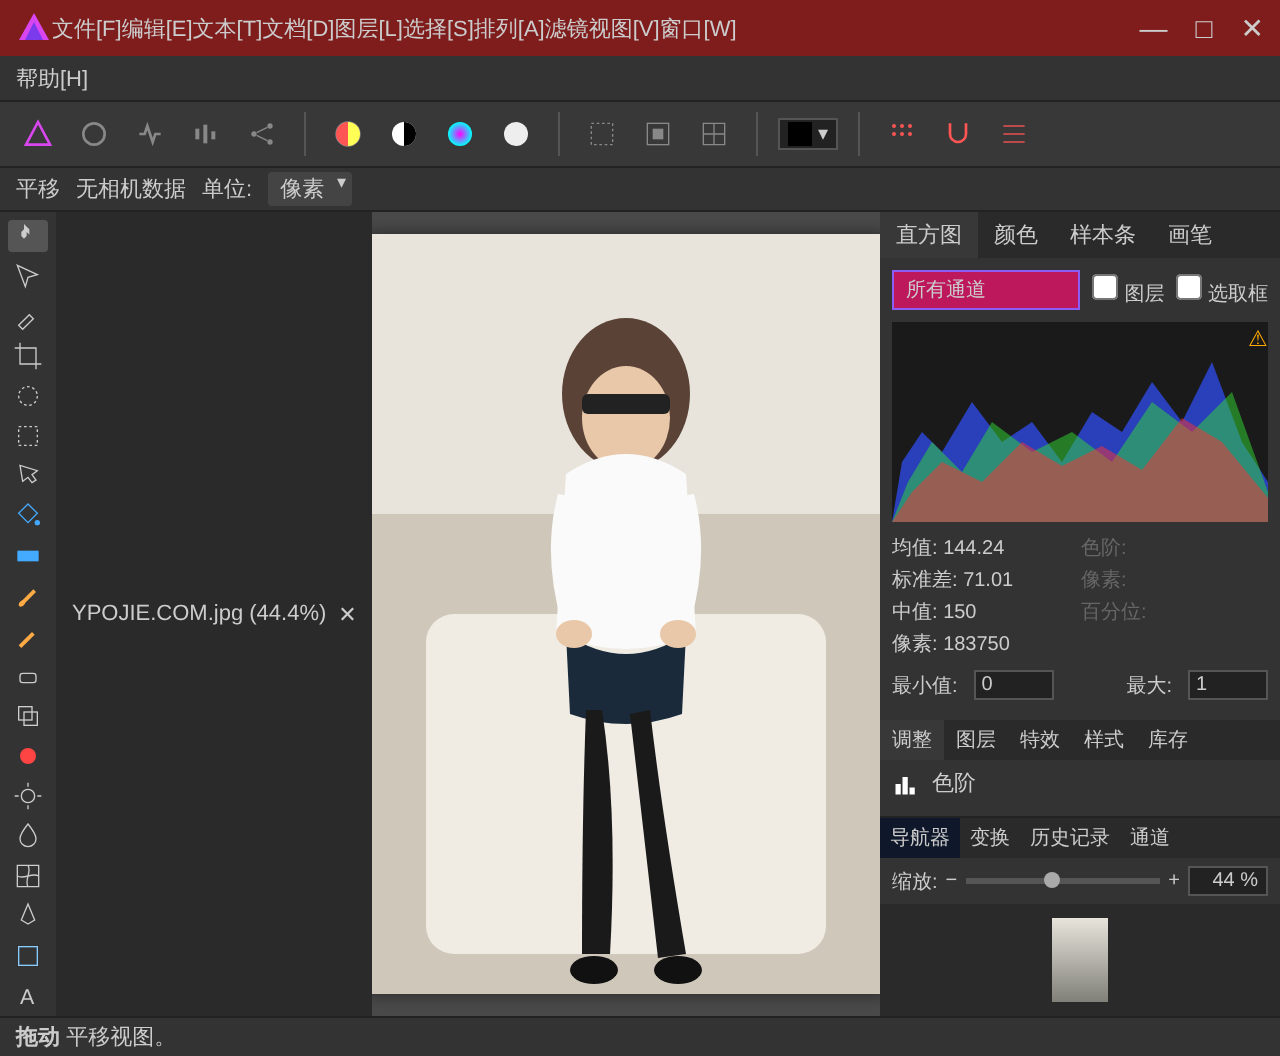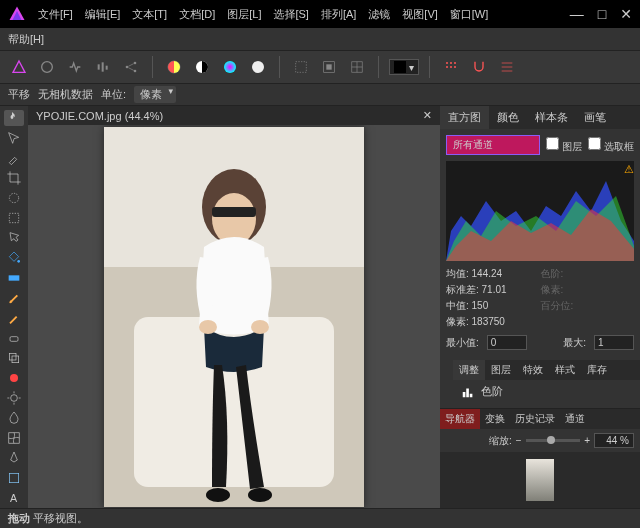--- a/index.html
+++ b/index.html
@@ -1,59 +1,59 @@
 <!DOCTYPE html>
 <html><head>
 <meta charset="utf-8">
 <style>
 * { margin: 0; padding: 0; box-sizing: border-box; font-family: "Microsoft YaHei", sans-serif; }
 body { background: #2a2a2a; color: #ccc; font-size: 11px; width: 640px; height: 528px; overflow: hidden; display: flex; flex-direction: column; }
-.menubar { background: #000000; display: flex; align-items: center; padding: 4px 8px; gap: 12px; height: 28px; }
+.menubar { background: #7f1d1d; display: flex; align-items: center; padding: 4px 8px; height: 28px; }
 .logo { width: 18px; height: 18px; display: flex; align-items: center; justify-content: center; }
 .menubar-item { color: #ccc; cursor: pointer; }
 .window-controls { margin-left: auto; display: flex; gap: 14px; font-size: 14px;}
 .menubar2 { background: #333; padding: 4px 8px; height: 22px; display:flex; }
 .toolbar { background: #383838; display: flex; align-items: center; padding: 4px 8px; gap: 6px; height: 34px; border-top:1px solid #222; border-bottom:1px solid #222;}
 .tool-btn { width: 22px; height: 22px; display: flex; align-items: center; justify-content: center; border-radius: 3px; cursor:pointer; }
 .tool-btn svg { width: 16px; height: 16px; }
 .sep { width:1px; height:22px; background:#555; margin:0 4px;}
 .statusbar { background: #333; display: flex; align-items: center; padding: 4px 8px; gap: 8px; height: 22px; font-size:11px; border-bottom:1px solid #222;}
 .dropdown { background:#444; padding:1px 14px 1px 6px; border-radius:2px; position:relative;}
 .dropdown::after{content:"▾"; position:absolute; right:3px; top:0; font-size:9px;}
 .main { flex:1; display:flex; overflow:hidden;}
 .lefttools { width:28px; background:#333; display:flex; flex-direction:column; align-items:center; padding:4px 0; gap:4px;}
 .lefttools .lt { width:20px; height:20px; display:flex; align-items:center; justify-content:center; cursor:pointer; border-radius:2px;}
 .lefttools .lt.active { background:#555;}
-.canvas-area { flex:1; background:#d946ef; display:flex; flex-direction:column;}
+.canvas-area { flex:1; background:#d946ef; display:flex; flex-direction:row;}
 .doc-tab { background:#2a2a2a; display:flex; align-items:center; padding:3px 8px; font-size:11px; gap:6px;}
 .doc-tab .close{ margin-left:auto; cursor:pointer;}
 .canvas { flex:1; background:#4a4a4a; display:flex; align-items:center; justify-content:center; overflow:hidden;}
 .image-ph { width:260px; height:380px; background:linear-gradient(180deg,#e8e4dc 0%,#d8d0c4 40%,#808078 100%); position:relative; box-shadow:0 0 8px rgba(0,0,0,.5);}
 .rightpanel { width:200px; background:#333; display:flex; flex-direction:column;justify-content:center;}
 .panel-tabs { display:flex; background:#2a2a2a; font-size:11px;}
 .panel-tab { padding:4px 8px; cursor:pointer;}
 .panel-tab.active { background:#383838;}
 .panel-body { padding:6px; font-size:11px;}
 .sel-row { display:flex; gap:6px; align-items:center;}
 .sel { flex:1; background:#be185d; padding:2px 6px; border:1px solid #8b5cf6; font-size:10px;}
 .histogram { height:100px; background:#1a1a1a; margin-top:6px; position:relative; overflow:hidden;}
 .stats { margin-top:6px; display:grid; grid-template-columns:1fr 1fr; gap:2px 1px; font-size:10px;}
 .stat-gray { color:#666;}
 .minmax { display:flex; gap:8px; margin-top:6px; align-items:center; font-size:10px;}
 .minmax input { width:40px; background:#222; border:1px solid #555; color:#ccc; padding:1px 3px; font-size:10px;}
-.section-tabs { display:flex; background:#2a2a2a; font-size:10px; margin-top:4px;margin-left:13px;}
+.section-tabs { display:flex; background:#2a2a2a; font-size:10px; margin-top:4px;}
 .section-tabs .st { padding:3px 6px; cursor:pointer;}
 .section-tabs .st.active { background:#383838;}
-.adj-row { display:flex; align-items:center; gap:6px; padding:4px 21px; cursor:pointer;}
+.adj-row { display:flex; align-items:center; gap:6px; padding:4px 6px; cursor:pointer;}
 .adj-icon { width:14px; height:14px; }
 .nav-section { border-top:1px solid #222; margin-top:auto;}
 .nav-tabs { display:flex; background:#2a2a2a; font-size:10px;}
 .nav-tabs .nt { padding:3px 5px; cursor:pointer;}
-.nav-tabs .nt.active { background:#7f1d1d;}
-.zoom-row { display:flex; align-items:center; gap:4px; padding:4px 6px; font-size:10px;margin-left:43px;}
+.nav-tabs .nt.active { background:#0f172a;}
+.zoom-row { display:flex; align-items:center; gap:4px; padding:4px 6px; font-size:10px;}
 .slider { flex:1; height:3px; background:#555; position:relative;}
 .slider .thumb { position:absolute; width:8px; height:8px; background:#aaa; border-radius:50%; top:-3px; left:40%;}
 .zoom-val { background:#222; border:1px solid #555; padding:1px 4px; width:40px; text-align:right;}
 .nav-preview { height:56px; display:flex; align-items:center; justify-content:center; background:#2a2a2a;}
 .nav-preview .thumb-img { width:28px; height:42px; background:linear-gradient(#e8e4dc,#808078);}
 .footer { background:#333; padding:3px 8px; font-size:11px; height:20px; display:flex; align-items:center; border-top:1px solid #222;}
 .iconbox{background:#222;border:1px solid #555;padding:1px 4px;font-size:10px;}
 </style>
 </head>
 <body>

